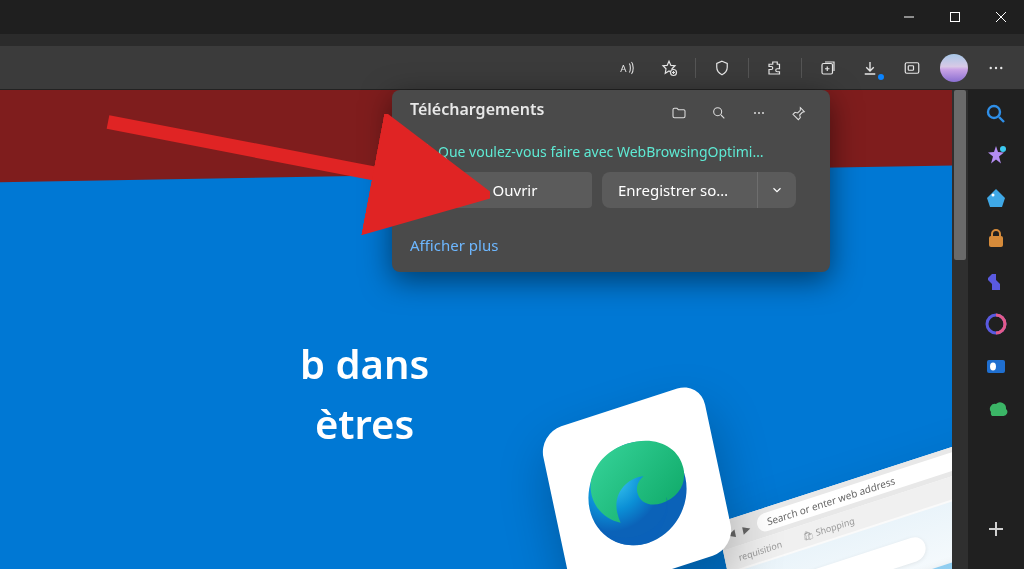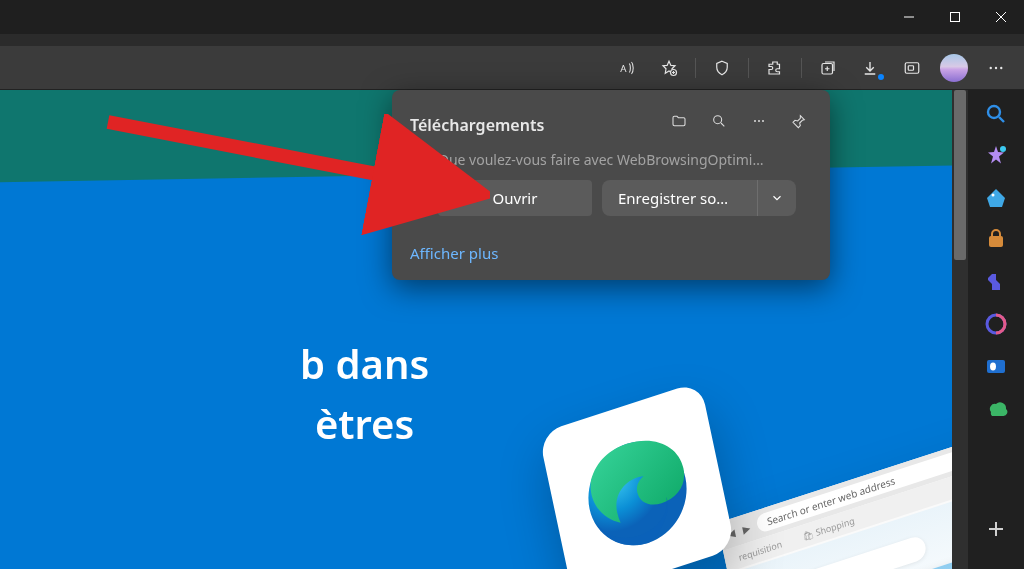--- a/index.html
+++ b/index.html
@@ -12,21 +12,21 @@
 .tabbar { height: 12px; background: #2b2b2b; }
 
 .toolbar { height: 44px; background: #3b3b3b; display: flex; align-items: center; padding: 0 8px; gap: 2px; border-bottom: 1px solid #222; }
 .toolbar .spacer { flex: 1; }
 .toolbar .tbtn { width: 40px; height: 36px; display: flex; align-items: center; justify-content: center; color: #e6e6e6; border-radius: 4px; position: relative; }
 .toolbar .tbtn svg { width: 18px; height: 18px; }
 .toolbar .sep { width: 1px; height: 20px; background: #555; margin: 0 4px; }
 .avatar { width: 28px; height: 28px; border-radius: 50%; background: linear-gradient(to bottom, #a7c7e7 0%, #d8c9e6 45%, #caa4e6 55%, #8a6fd1 100%); margin: 0 6px; }
 .dl-badge { position: absolute; bottom: 4px; right: 4px; width: 10px; height: 10px; border-radius: 50%; background: #0a84ff; border: 2px solid #3b3b3b; }
 
-.content { position: absolute; top: 90px; left: 0; right: 56px; bottom: 0; background: #0f766e; overflow: hidden; }
+.content { position: absolute; top: 90px; left: 0; right: 56px; bottom: 0; background: #7f1d1d; overflow: hidden; }
 
 .sidebar { position: absolute; top: 90px; right: 0; width: 56px; bottom: 0; background: #202020; display: flex; flex-direction: column; align-items: center; padding-top: 12px; gap: 18px; }
 .sidebar .sbtn { width: 24px; height: 24px; display: flex; align-items: center; justify-content: center; }
 
 .page { position: absolute; inset: 0; }
 .hero { position: absolute; left: -300px; top: 86px; right: -40px; bottom: -40px; background: #0078d4; transform: rotate(-1deg); }
 .hero-text { position: absolute; left: 300px; top: 244px; color: #fff; font-weight: 600; font-size: 40px; line-height: 1.5; }
 .hero-text .l2 { font-size: 40px; text-align: center; }
 
 .edge-icon-box { position: absolute; left: 552px; top: 316px; width: 170px; height: 170px; background: #fff; border-radius: 24px; transform: rotate(-18deg) skewX(-6deg); box-shadow: 0 24px 50px rgba(0,0,0,.25); display: flex; align-items: center; justify-content: center; }
@@ -35,30 +35,30 @@
 .mock-window { position: absolute; left: 740px; top: 350px; width: 520px; height: 340px; background: #fafafa; border-radius: 10px; transform: rotate(-18deg) skewX(-6deg); box-shadow: 0 30px 60px rgba(0,0,0,.2); }
 .mock-window .mw-bar { height: 28px; background: #e8e8e8; border-radius: 10px 10px 0 0; display: flex; align-items: center; padding: 0 8px; gap: 8px; font-size: 10px; color: #666; }
 .mock-window .mw-url { flex: 1; background: #fff; border-radius: 12px; height: 18px; display: flex; align-items: center; padding: 0 10px; }
 .mock-window .mw-tabs { height: 22px; background: #f0f0f0; display: flex; align-items: center; padding: 0 8px; gap: 10px; font-size: 9px; color: #999; }
 .mock-window .mw-tab { padding: 2px 6px; }
 .mock-window .mw-body { position: absolute; inset: 52px 10px 10px 10px; background: linear-gradient(180deg, #eaf4fa 0%, #fff 40%); border-radius: 6px; }
 .mock-window .mw-search { position: absolute; top: 22px; left: 20px; width: 170px; height: 24px; background: #fff; border-radius: 14px; box-shadow: 0 1px 4px rgba(0,0,0,.08); font-size: 10px; color: #bbb; display: flex; align-items: center; padding: 0 12px; }
 .mock-window .mw-photo { position: absolute; top: 58px; left: 20px; right: 20px; height: 150px; border-radius: 6px; background: linear-gradient(180deg, #8fcdf0 0%, #b7e0f5 40%, #f4e9d2 60%, #9dbf8a 100%); box-shadow: 0 2px 10px rgba(0,0,0,.1); }
 
 .dl-panel { position: absolute; top: 90px; left: 392px; width: 438px; background: #4a4a4a; border-radius: 8px; box-shadow: 0 8px 30px rgba(0,0,0,.5); color: #e8e8e8; overflow: hidden; z-index: 50; }
-.dl-head { display: flex; align-items: flex-end; padding: 16px 14px 10px 18px; gap: 6px; }
+.dl-head { display: flex; align-items: flex-start; padding: 8px 14px 10px 18px; gap: 6px; }
 .dl-title { font-size: 16px; font-weight: 600; flex: 1; }
 .dl-head .ibtn { width: 34px; height: 30px; display: flex; align-items: center; justify-content: center; color: #ddd; border-radius: 4px; }
 .dl-head .ibtn svg { width: 16px; height: 16px; }
 
 .dl-item { padding: 4px 18px 14px 18px; }
 .dl-item-row { display: flex; align-items: flex-start; gap: 10px; }
 .dl-file-icon { width: 18px; height: 18px; margin-top: 2px; background: #fff; border: 1px solid #999; position: relative; flex-shrink: 0; }
 .dl-file-icon::after { content: ""; position: absolute; top: 2px; left: 2px; right: 2px; height: 5px; background: #0078d4; }
-.dl-msg { font-size: 14px; color: #a3a3a3; }
+.dl-msg { font-size: 14px; color: #5eead4; }
 .dl-actions { display: flex; gap: 10px; margin-top: 10px; margin-left: 28px; }
 .dl-btn { background: #5b5b5b; color: #fff; border: none; border-radius: 4px; height: 36px; font-size: 15px; display: flex; align-items: center; justify-content: center; }
 .dl-btn.open { width: 154px; text-align: center; }
 .dl-btn.save { width: 194px; padding: 0 12px 0 16px; gap: 10px; justify-content: space-between; border-radius: 8px; }
 .dl-btn.save .lbl { flex: 1; text-align: left; overflow: hidden; text-overflow: ellipsis; white-space: nowrap; }
 .dl-btn.save .chev { border-left: 1px solid #6e6e6e; height: 100%; display: flex; align-items: center; padding-left: 12px; }
 .dl-more { padding: 12px 18px 16px 18px; }
 .dl-more a { color: #6db7ff; font-size: 15px; text-decoration: none; }
 
 .scrollbar-page { position: absolute; top: 90px; right: 56px; width: 16px; bottom: 0; background: #2f2f2f; }

